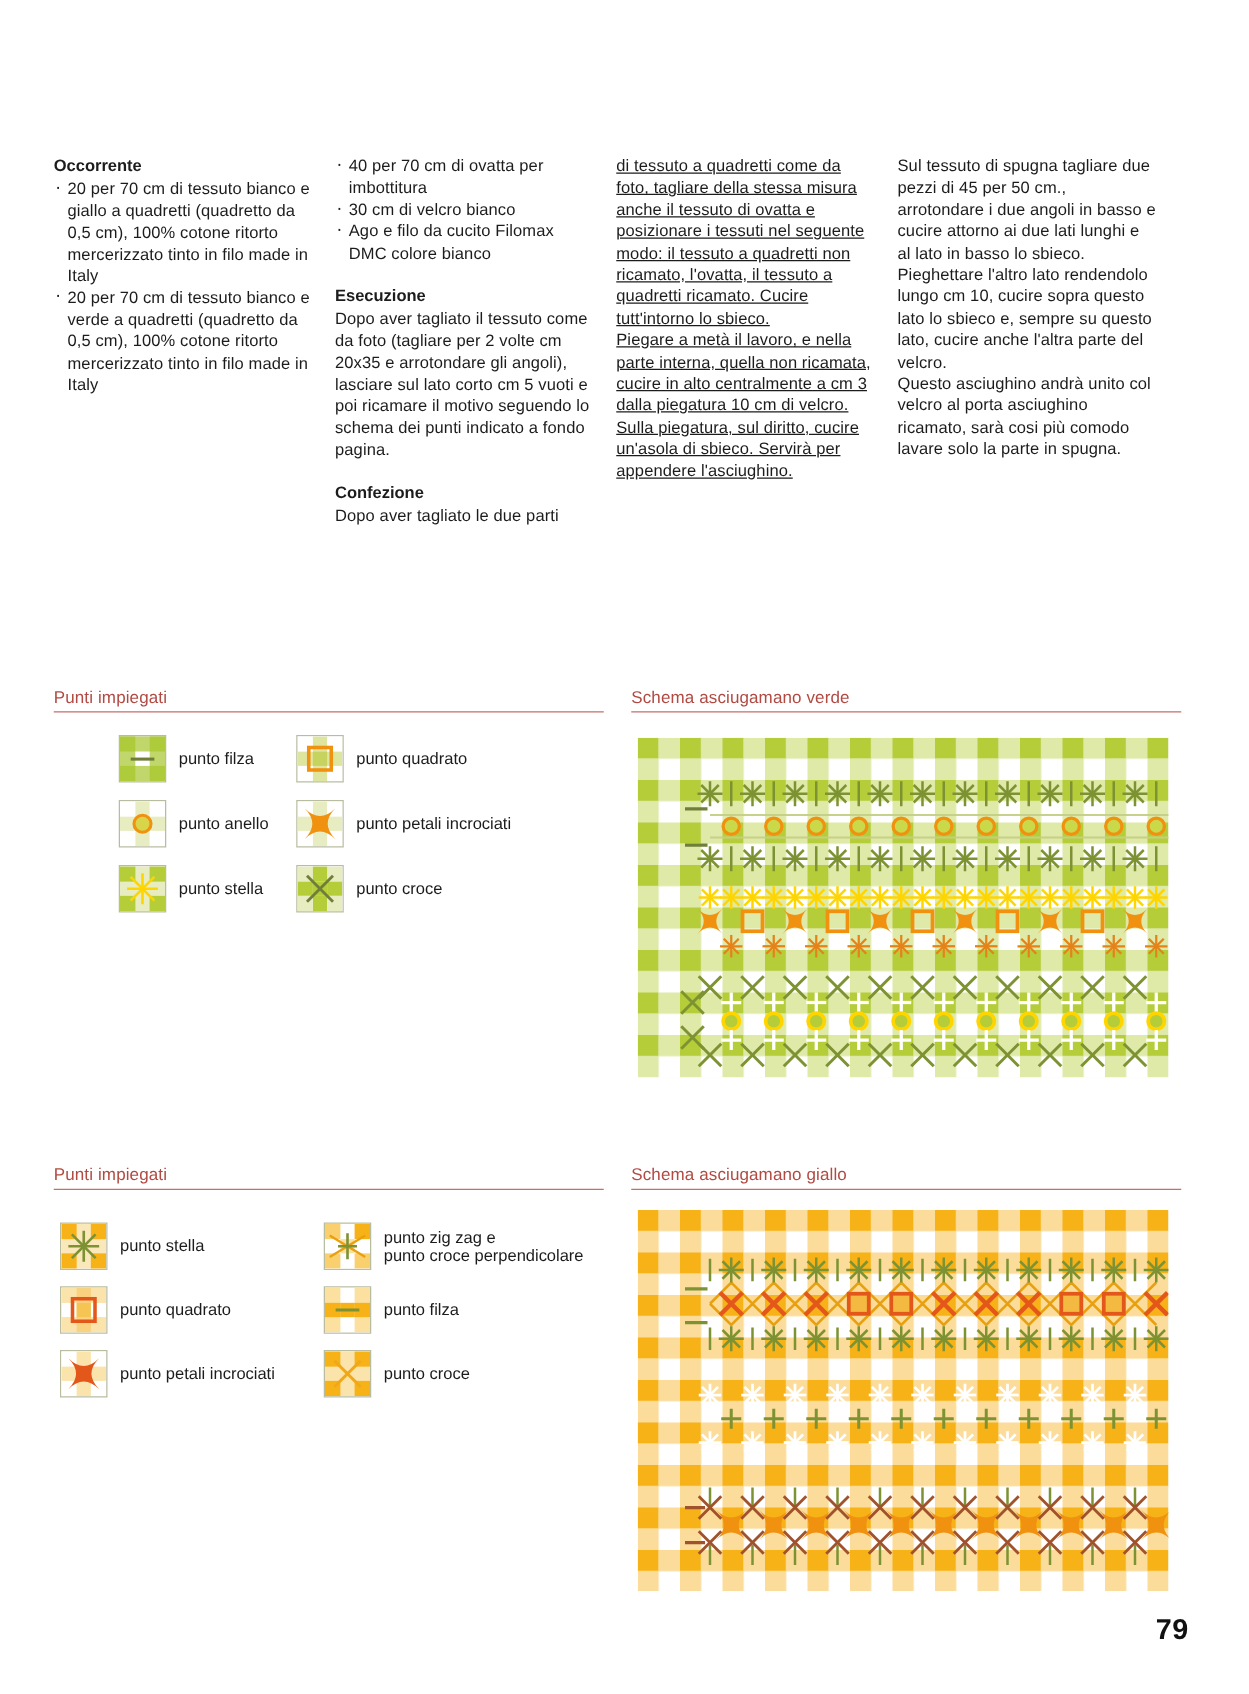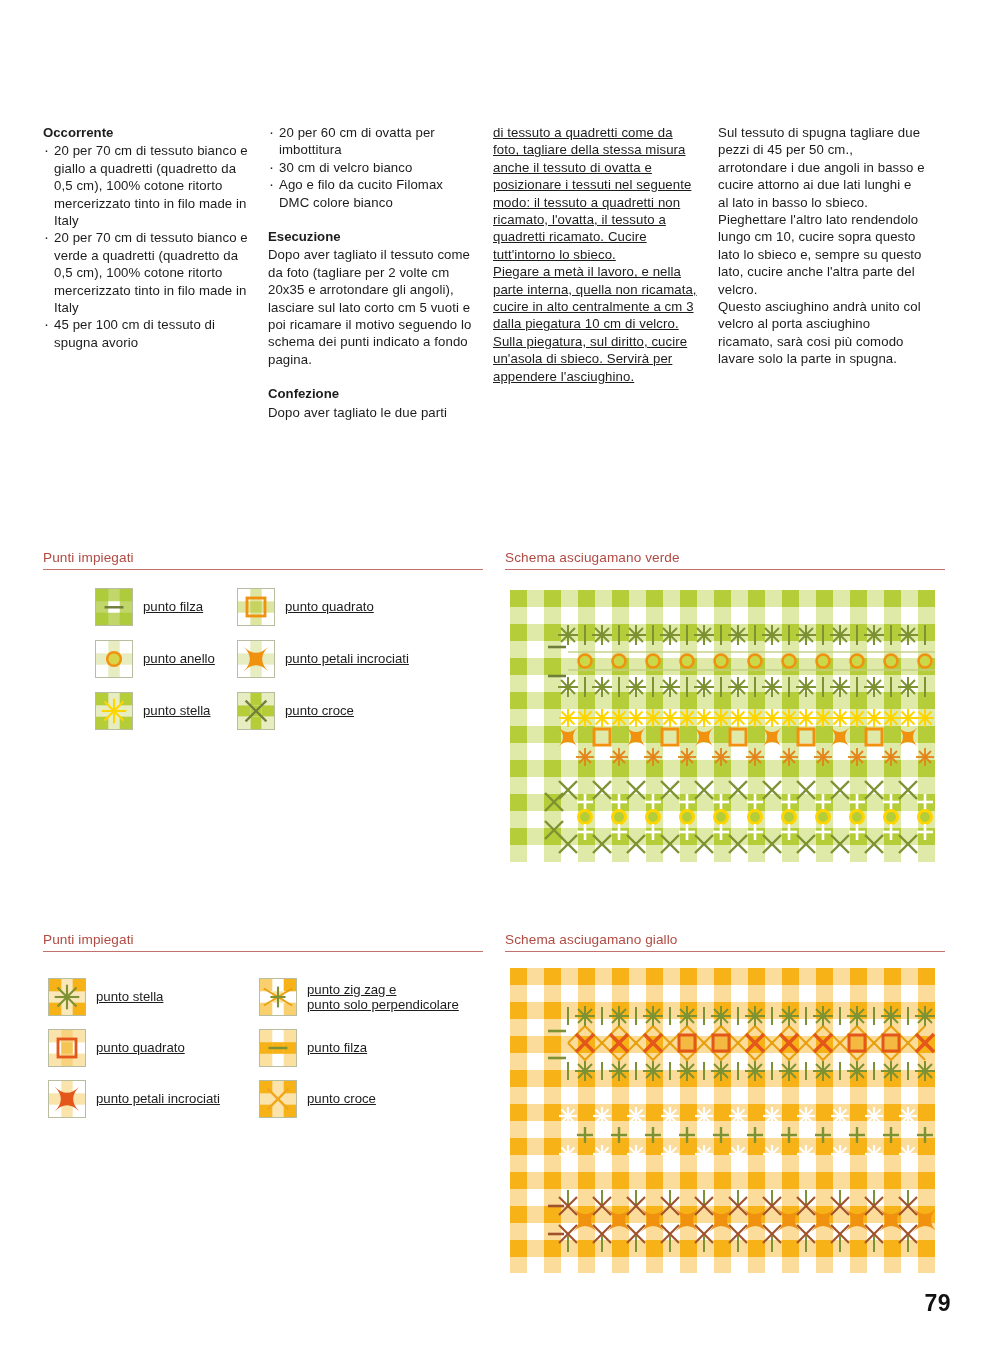--- a/index.html
+++ b/index.html
@@ -77,21 +77,20 @@
   }
 
   
   .legend {
     position: absolute;
   }
   .legend-row {
     display: flex;
     align-items: center;
     position: absolute;
-    text-decoration: underline;
   }
   .sw {
     width: 38px;
     height: 38px;
     position: relative;
     border: 1px solid #b9bda0;
     box-sizing: border-box;
     flex: 0 0 auto;
     overflow: hidden;
   }
@@ -140,27 +139,26 @@
 </head>
 <body>
 
 <div class="text-area">
 
   <div class="col">
     <h3>Occorrente</h3>
     <ul>
       <li>20 per 70 cm di tessuto bianco e giallo a quadretti (quadretto da  0,5 cm), 100% cotone ritorto mercerizzato tinto in filo made in Italy</li>
       <li>20 per 70 cm di tessuto bianco e verde a quadretti (quadretto da  0,5 cm), 100% cotone ritorto mercerizzato tinto in filo made in Italy</li>
-      <li>45 per 100 cm di tessuto di spugna avorio</li>
     </ul>
   </div>
 
   <div class="col">
     <ul>
-      <li>20 per 60 cm di ovatta per imbottitura</li>
+      <li>40 per 70 cm di ovatta per imbottitura</li>
       <li>30 cm di velcro bianco</li>
       <li>Ago e filo da cucito Filomax DMC colore bianco</li>
     </ul>
     <h3 class="spaced">Esecuzione</h3>
     <p>Dopo aver tagliato il tessuto come da foto (tagliare per 2 volte cm 20x35 e arrotondare gli angoli), lasciare sul lato corto cm 5 vuoti e poi ricamare il motivo seguendo lo schema dei punti indicato a fondo pagina.</p>
     <h3 class="spaced">Confezione</h3>
     <p>Dopo aver tagliato le due parti</p>
   </div>
 
   <div class="col">
@@ -632,21 +630,21 @@
           <path d="M4 10 L19 19 L4 28"></path>
           <path d="M34 10 L19 19 L34 28"></path>
         </g>
         <g stroke="#7d9232" stroke-width="2.2">
           <line x1="19" y1="8" x2="19" y2="30"></line>
           <line x1="11" y1="19" x2="27" y2="19"></line>
         </g>
       </svg>
     </div>
     <div class="sw-lbl">punto zig zag e
-punto solo perpendicolare</div>
+punto croce perpendicolare</div>
   </div>
 
   <div class="legend-row" style="left:0px; top:51px;">
     <div class="sw">
       <svg viewBox="0 0 38 38" preserveAspectRatio="none">
         <rect x="0" y="0" width="38" height="38" fill="#fbe4ac"></rect>
         <rect x="13" y="0" width="12" height="38" fill="#f9d280"></rect>
         <rect x="0" y="13" width="38" height="12" fill="#f9d280"></rect>
         <rect x="0" y="13" width="13" height="12" fill="#ffffff"></rect>
         <rect x="25" y="13" width="13" height="12" fill="#ffffff"></rect>

